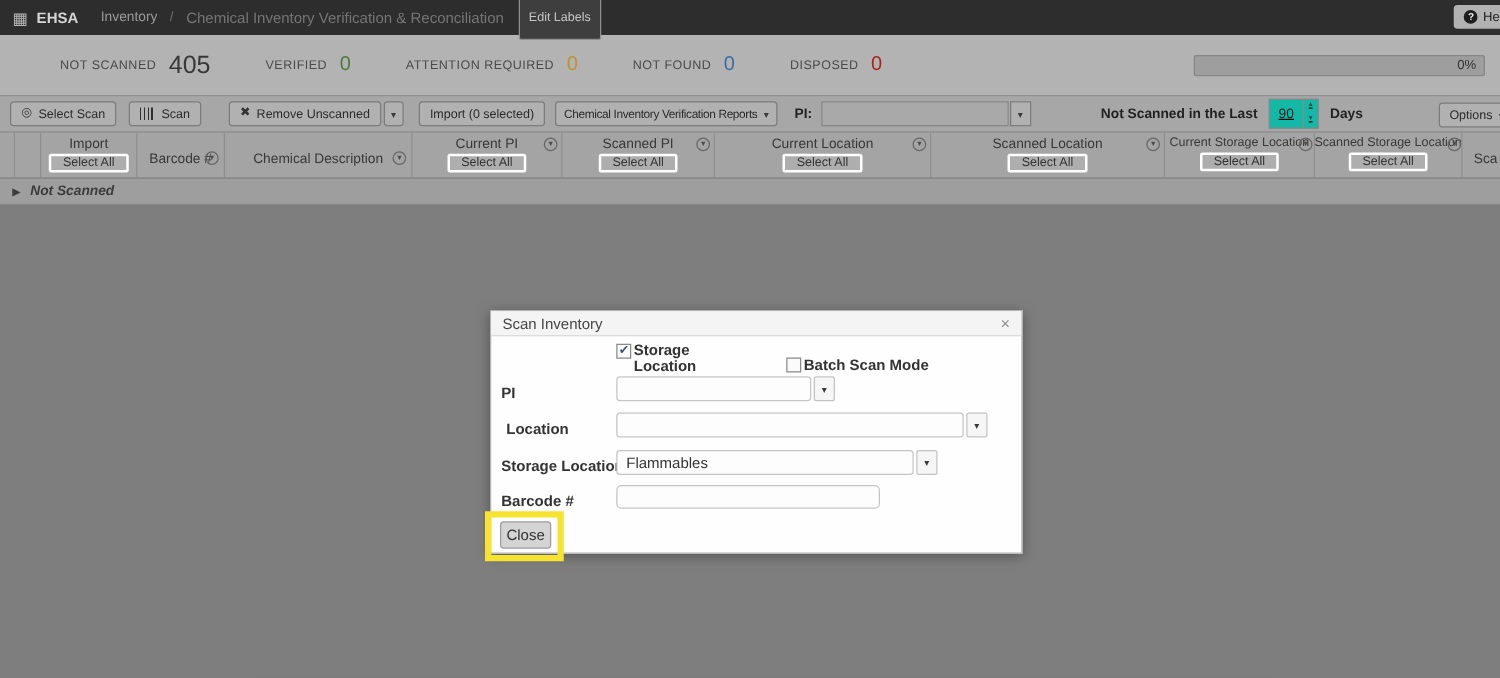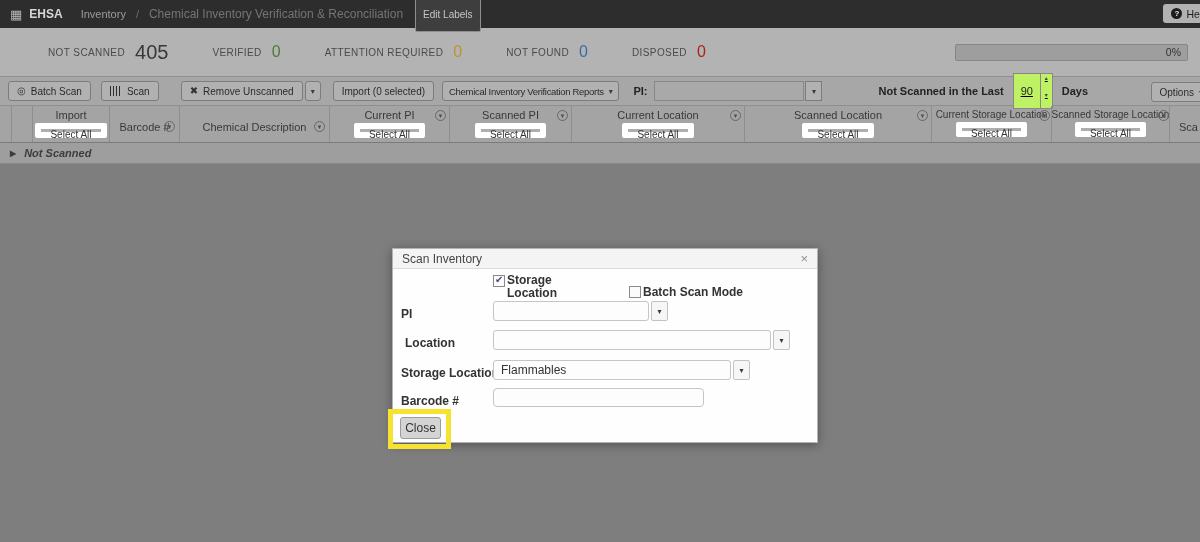--- a/index.html
+++ b/index.html
@@ -49,38 +49,38 @@
   .barcode-ic { width:12px; height:10px;
                 background:repeating-linear-gradient(90deg,#2e2e2e 0 1px,transparent 1px 3px); }
   .split-arrow { width:16px; padding:0; justify-content:center; margin-left:2px; }
   .caret { font-size:8px; color:#3a3a3a; }
   .pi-label, .bold-txt { font-size:11px; font-weight:bold; color:#222; white-space:nowrap; }
   .combo { display:flex; align-items:center; }
   .combo-input { width:150px; height:20px; background:#a9a9a9; border:1px solid #888; }
   .combo-btn { width:17px; height:20px; background:#b1b1b1; border:1px solid #7c7c7c;
                margin-left:1px; display:flex; align-items:center; justify-content:center;
                font-size:8px; color:#3a3a3a; cursor:pointer; }
-  .spinner { display:flex; height:36px; border:1px solid #888; background:#bef264;text-decoration:underline; }
+  .spinner { display:flex; height:24px; border:1px solid #888; background:#14b8a6;text-decoration:underline; }
   .spin-val { width:26px; font-size:11px; color:#222; display:flex; align-items:center;
               justify-content:center; }
   .spin-arrows { width:12px; border-left:1px solid #8a8a8a; display:flex; flex-direction:column; }
   .spin-arrows span { flex:1; font-size:6px; color:#444; text-align:center; line-height:9px;
                       cursor:pointer; }
   .options-btn { position:absolute; right:-12px; top:5px; }
 
   
   .grid-header { height:37px; background:#a4a4a4; display:flex;
                  border-bottom:1px solid #7b7b7b; font-size:11px; color:#383838; }
   .hcell { border-right:1px solid #8e8e8e; position:relative; display:flex;
            flex-direction:column; align-items:center; }
   .hcell .hlabel { margin-top:3px; white-space:nowrap; }
   .hcell.center-low { justify-content:flex-end; padding-bottom:9px; }
   .hcell.center-low .hlabel { margin:0; }
   .small-label .hlabel { font-size:10px; }
-  .sel-btn { height:15px; background:#aeaeae; border:6px solid #ffffff; border-radius:2px;
+  .sel-btn { height:15px; background:#aeaeae; border:2px solid #ffffff; border-radius:2px;
              font-size:10px; color:#333; padding:0 9px; margin-top:2px; cursor:pointer;
              line-height:12px; }
   .ficon { width:11px; height:11px; border:1px solid #676767; border-radius:50%;
            font-size:6px; line-height:10px; text-align:center; color:#4f4f4f;
            position:absolute; cursor:pointer; }
   .ficon.top { top:4px; right:3px; }
   .ficon.mid { bottom:10px; right:4px; }
   .c0{width:12px;} .c1{width:21px;} .c-import{width:77px;} .c-barcode{width:70px;}
   .c-chemdesc{width:150px;} .c-curpi{width:120px;} .c-scanpi{width:122px;}
   .c-curloc{width:173px;} .c-scanloc{width:187px;} .c-cursl{width:120px;}
@@ -159,21 +159,21 @@
     <span class="stat-value">0</span>
   </span>
   <span class="progress-track">
     <span>0%</span>
   </span>
 </div>
 
 <div class="toolbar">
   <span class="tbtn" style="margin-right:10px;">
     <span class="ic">◎</span>
-    <span>Batch Scan</span>
+    <span>Select Scan</span>
   </span>
   <span class="tbtn" style="margin-right:22px;">
     <span class="barcode-ic"></span>
     <span>Scan</span>
   </span>
   <span class="tbtn">
     <span class="ic">✖</span>
     <span>Remove Unscanned</span>
   </span>
   <span class="tbtn split-arrow" style="margin-right:12px;">

